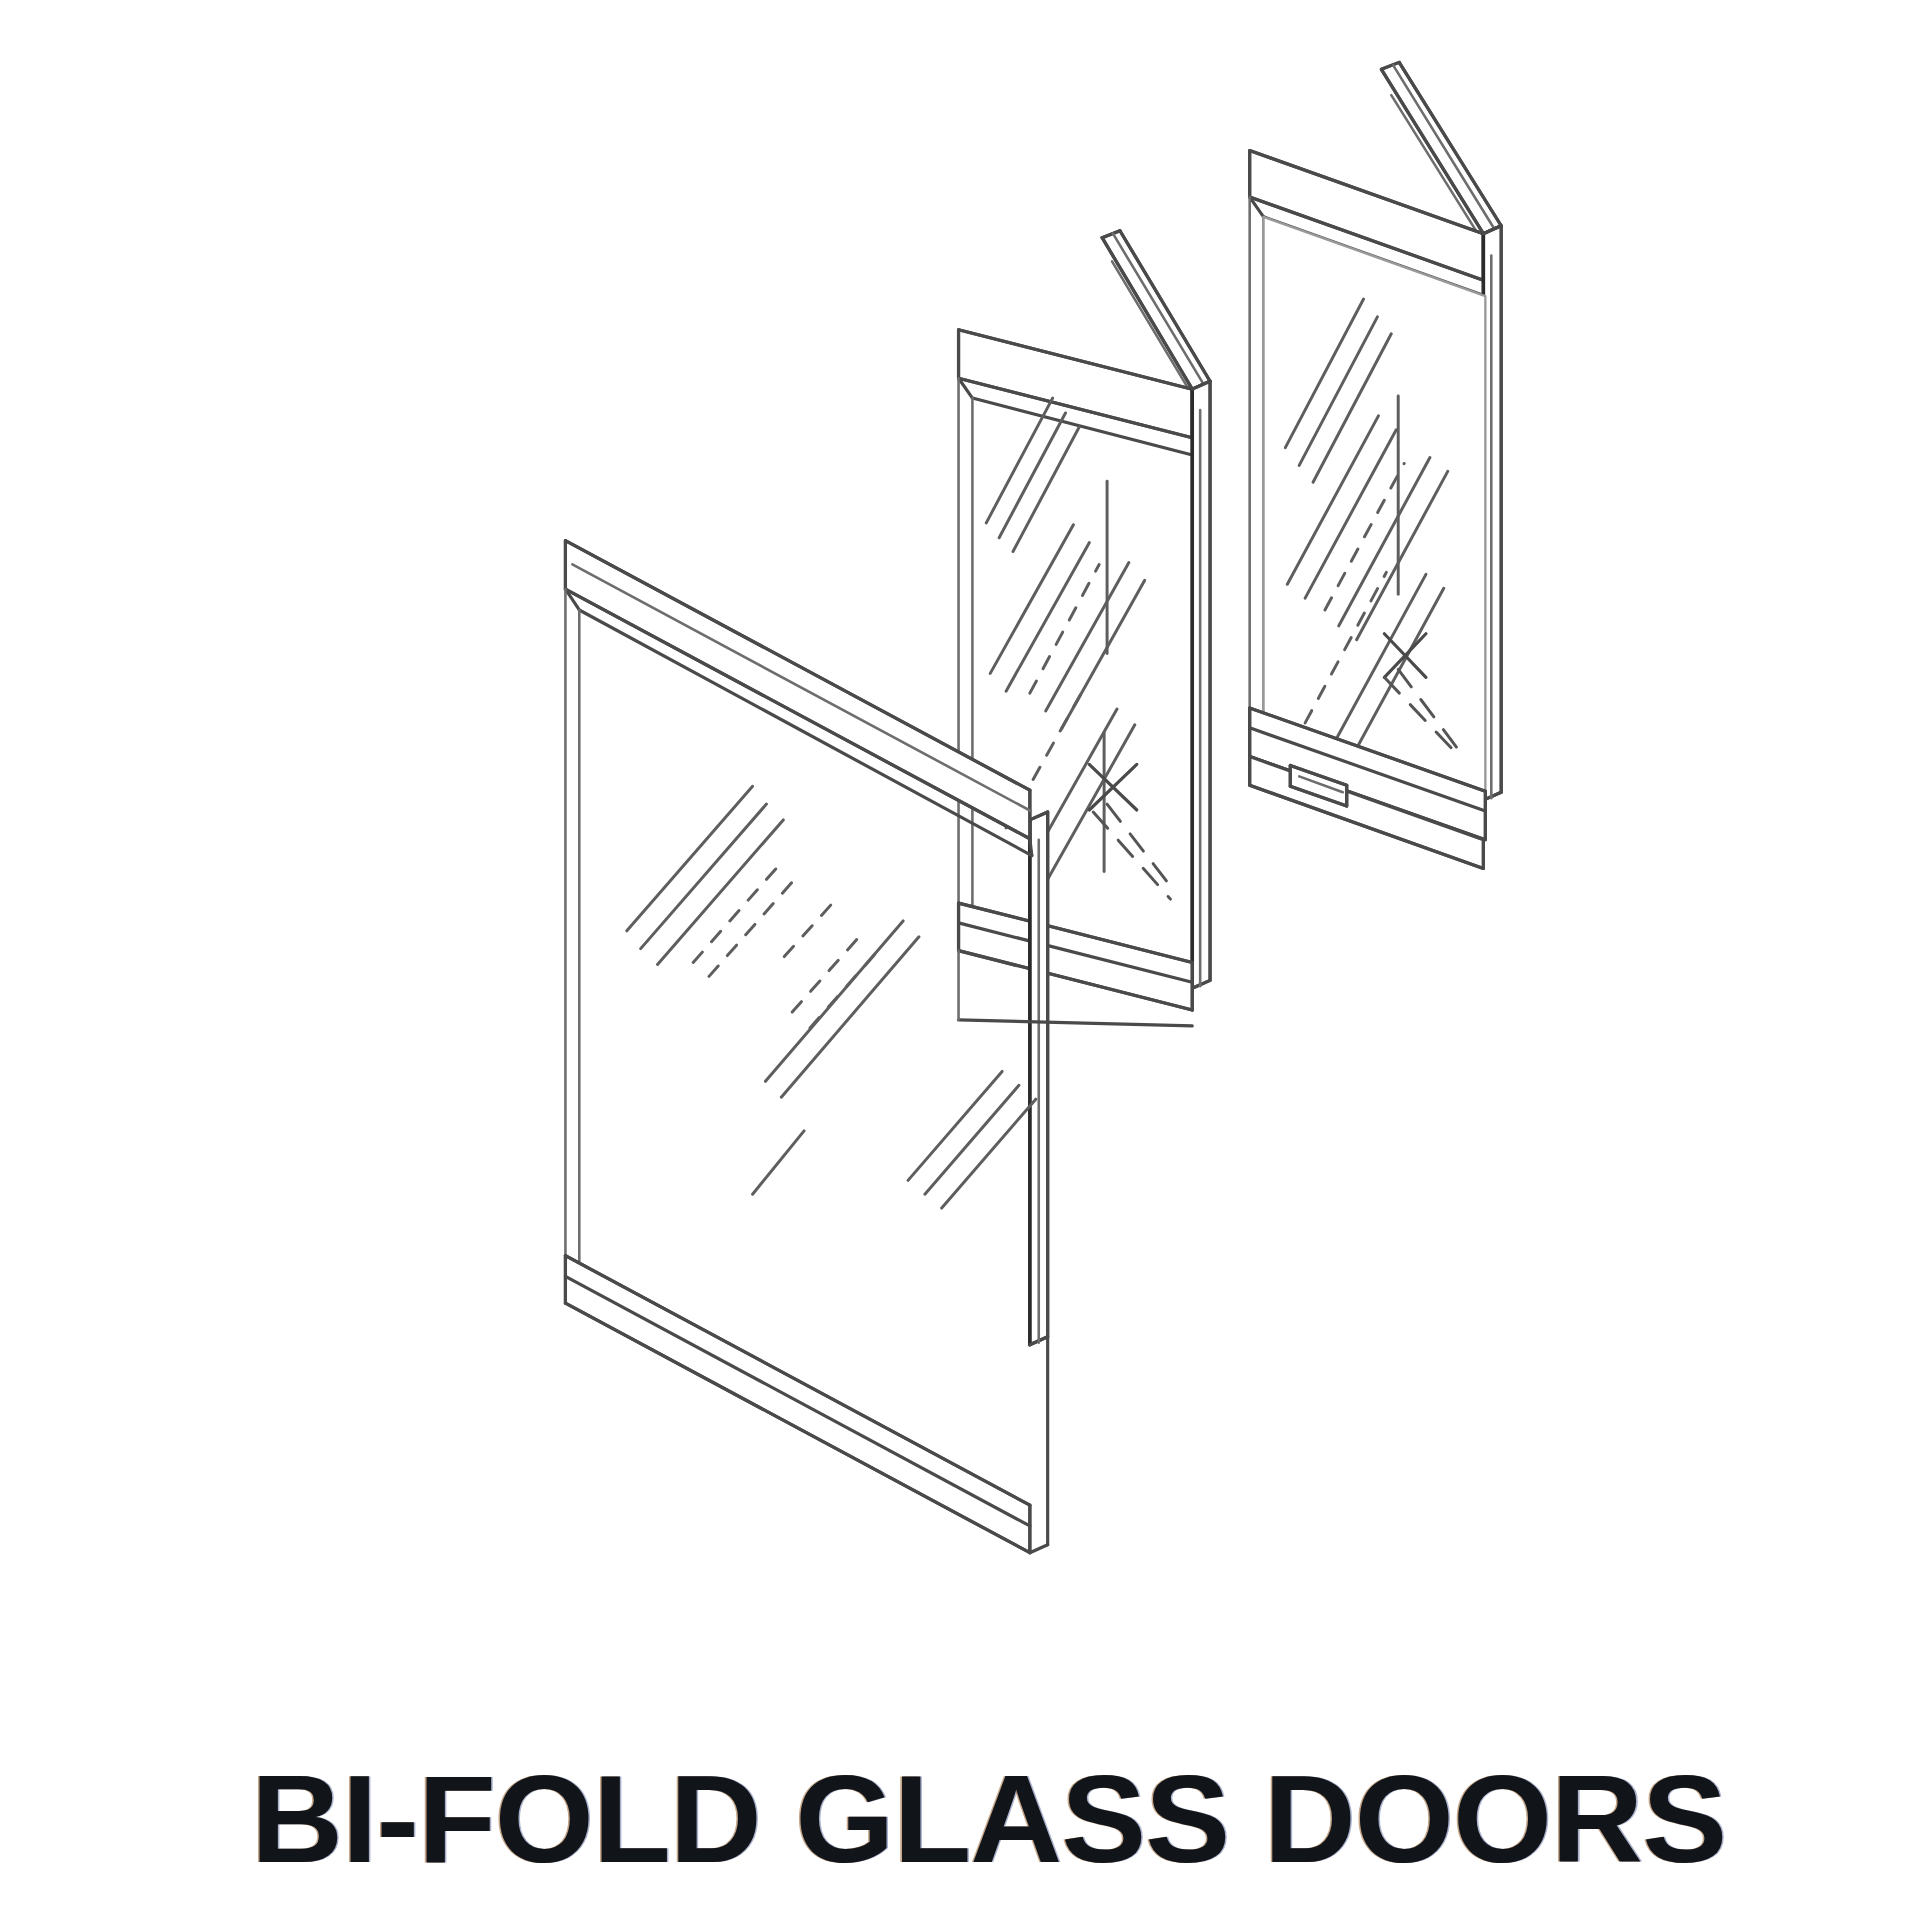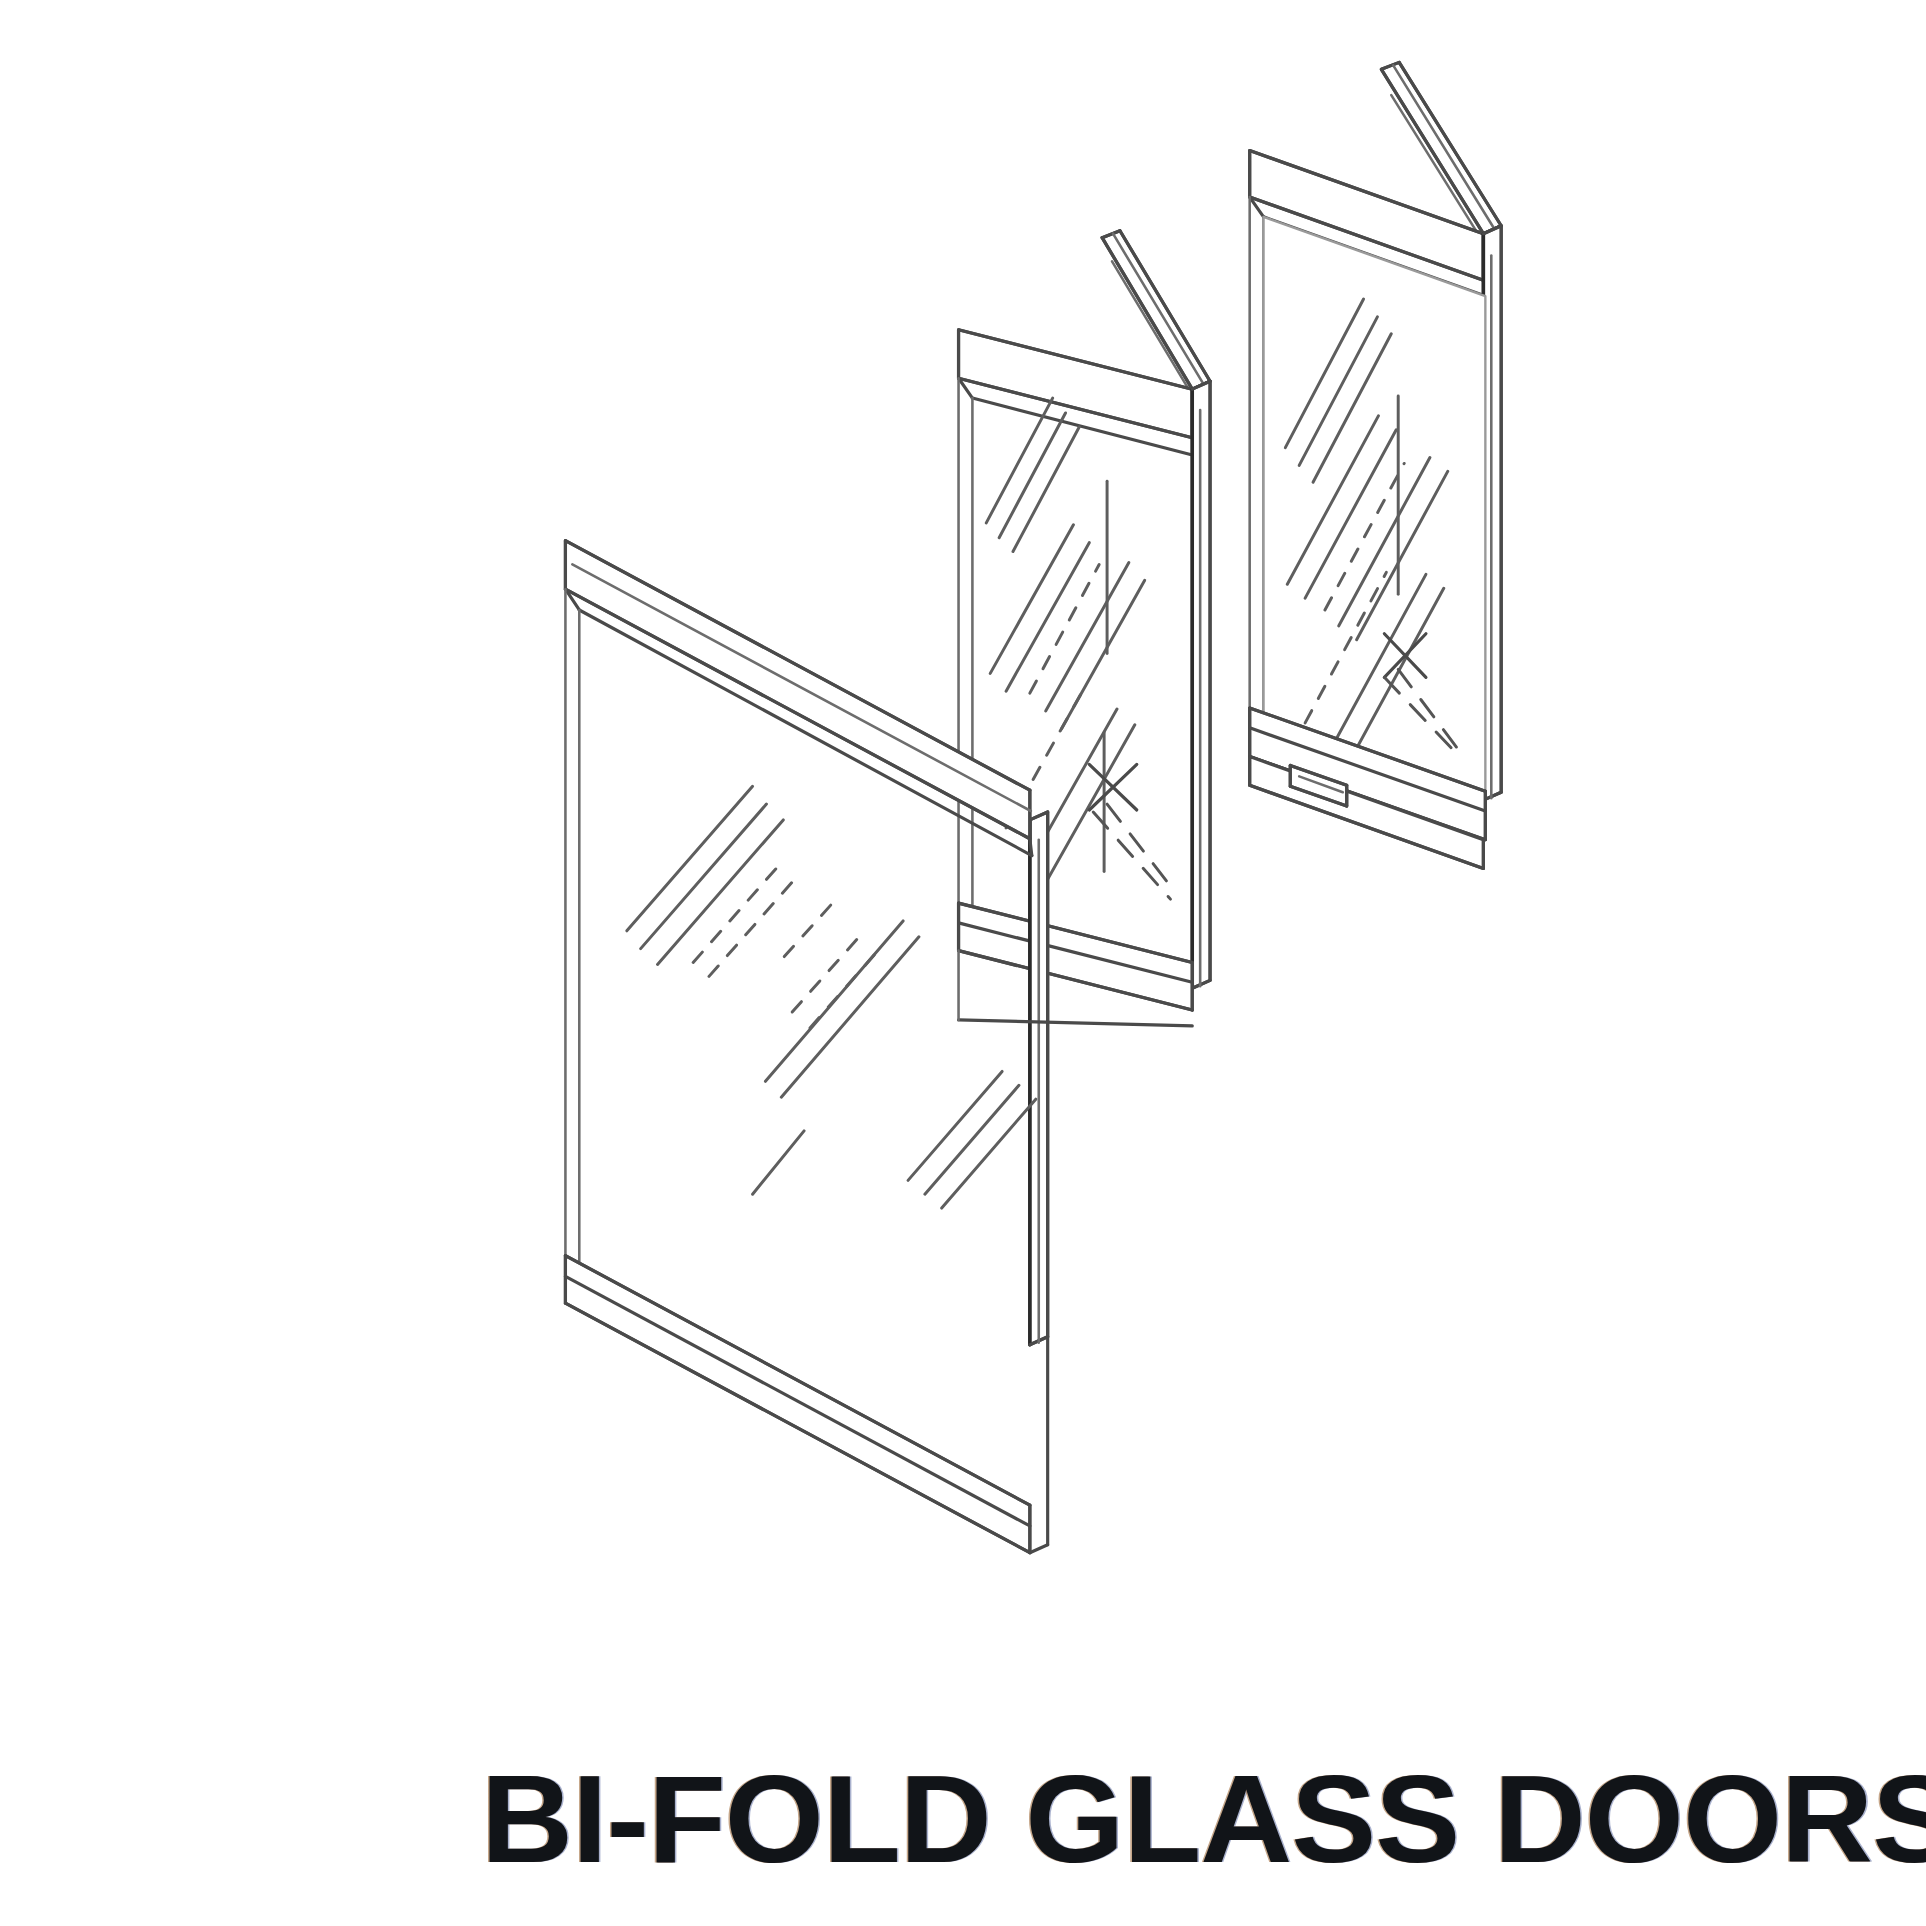--- a/index.html
+++ b/index.html
@@ -30,21 +30,21 @@
     display: block;
   }
   #title-block {
     position: absolute;
     left: 0;
     top: 1744px;
     width: 1927px;
     height: 149px;
     display: flex;
     align-items: center;
-    justify-content: flex-end;
+    justify-content: center;
     padding-left: 22px;
     box-sizing: border-box;
   }
   #title-text {
     font-family: "Liberation Sans", sans-serif;
     font-weight: bold;
     font-size: 125px;
     line-height: 1.0;
     letter-spacing: -1px;
     color: #111418;

